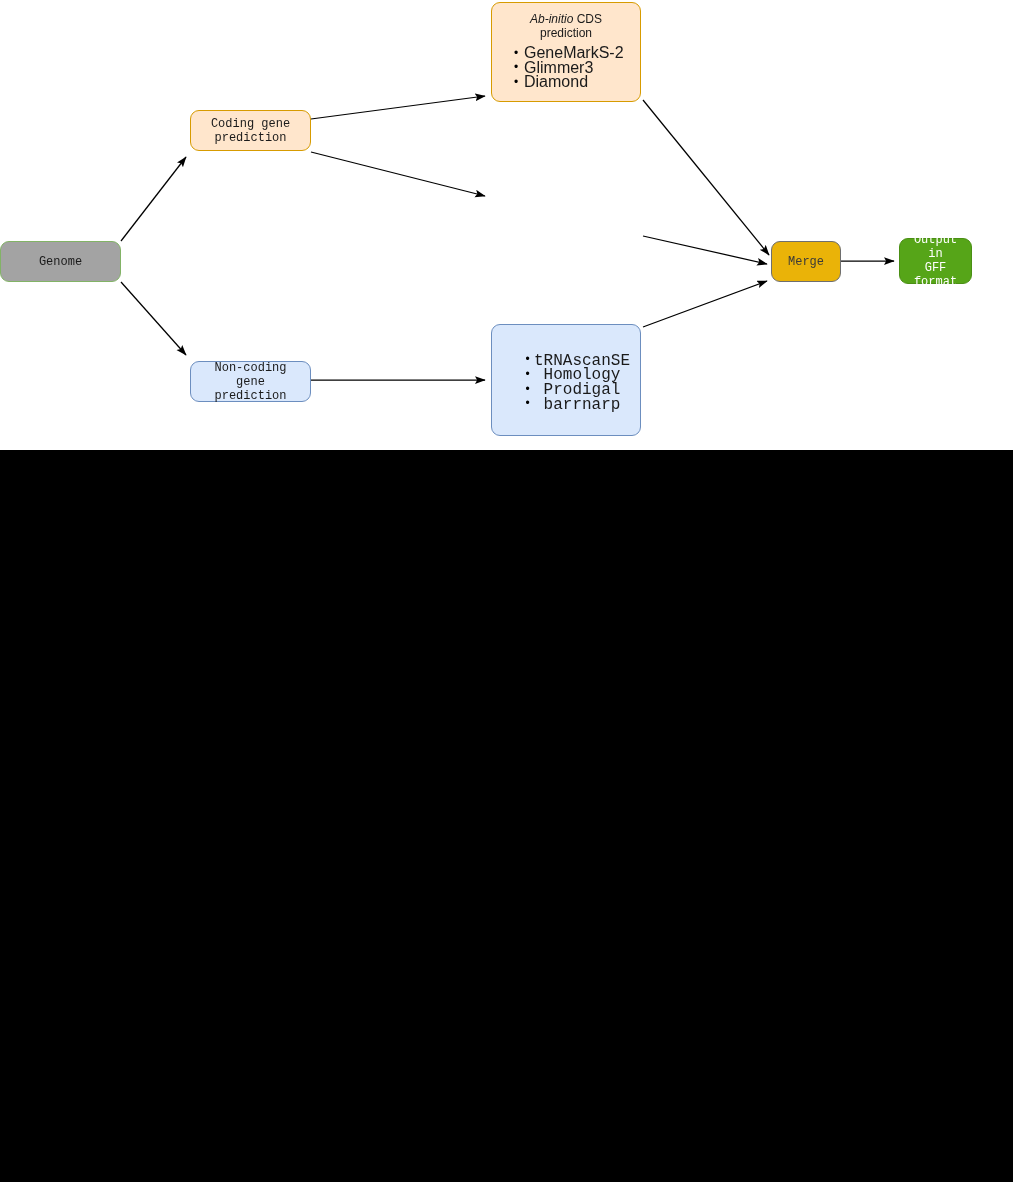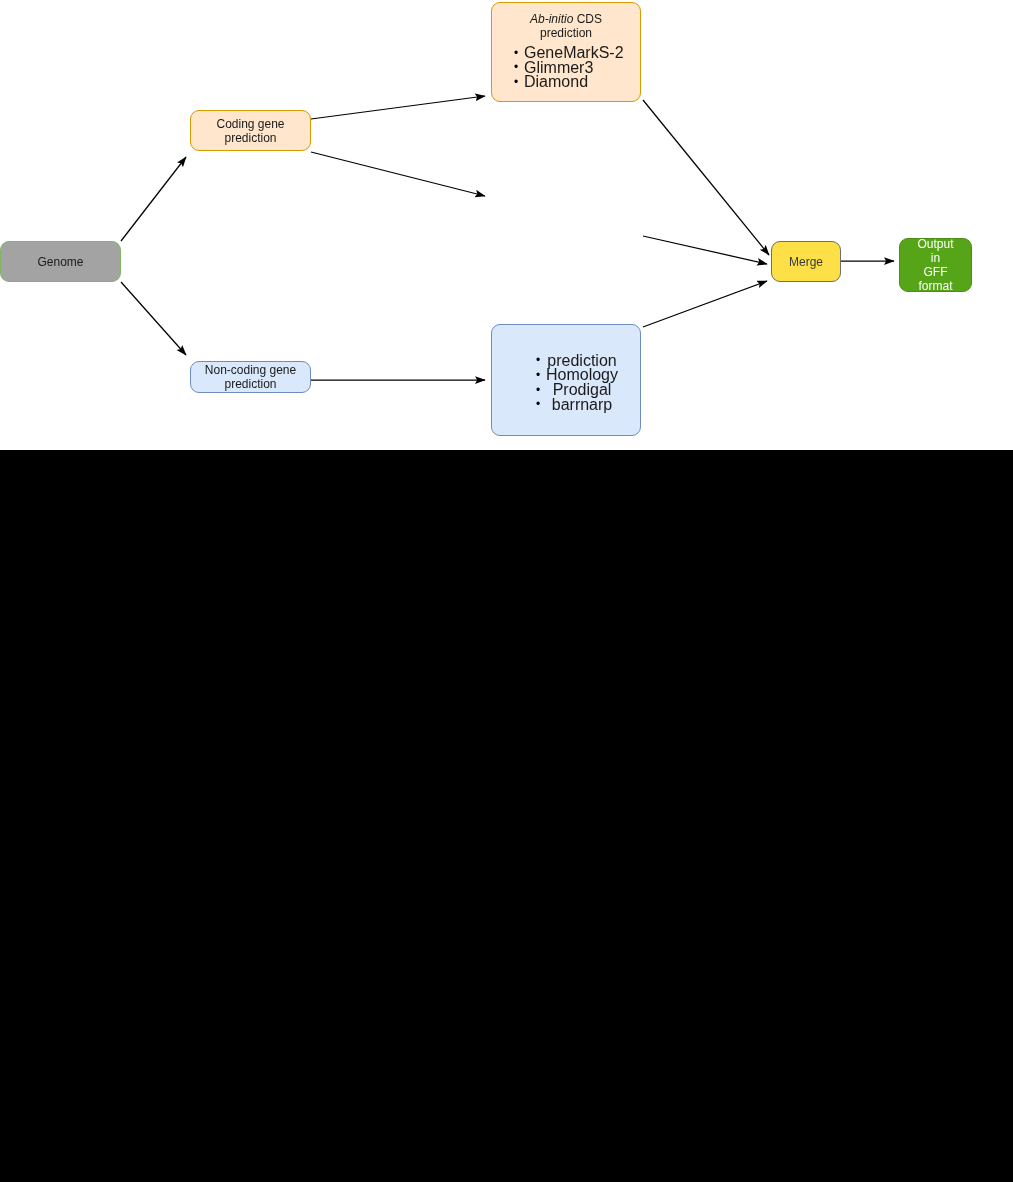--- a/index.html
+++ b/index.html
@@ -46,20 +46,21 @@
     flex-direction: column;
     justify-content: center;
     border-radius: 9px;
     font-size: 12px;
     line-height: 14px;
     color: #1a1a1a;
   }
   .node.center {
     align-items: center;
     text-align: center;
+    font-family: Liberation Mono, monospace;
   }
   .node-title {
     display: block;
     text-align: center;
     padding: 0 12px;
   }
   .node.boxlist {
     justify-content: flex-start;
   }
   .node.boxlist .node-title {
@@ -96,35 +97,35 @@
   .green-light {
     background: #a3a3a3;
     border: 1.3px solid #82b366;
   }
   .green-solid {
     background: #56a518;
     border: 1.3px solid #4a8f14;
     color: #ffffff;
   }
   .gray {
-    background: #fde047;
+    background: #eab308;
     border: 1.3px solid #6e6e6e;
     color: #3a3a3a;
   }
   .italic { font-style: italic; }
 
   
   #node-genome      { left: 0px;   top: 241px; width: 121px; height: 41px; border-radius: 9px 9px 9px 9px; }
   #node-coding      { left: 190px; top: 110px; width: 121px; height: 41px; }
-  #node-noncoding   { left: 190px; top: 361px; width: 121px; height: 32px; }
+  #node-noncoding   { left: 190px; top: 361px; width: 121px; height: 41px; }
   #node-abinitio    { left: 491px; top: 2px;   width: 150px; height: 100px; }
   #node-homology    { left: 491px; top: 172px; width: 150px; height: 100px; }
   #node-ncrna       { left: 491px; top: 324px; width: 150px; height: 112px; }
   #node-merge       { left: 771px; top: 241px; width: 70px;  height: 41px; }
-  #node-output      { left: 899px; top: 238px; width: 73px;  height: 54px; }
+  #node-output      { left: 899px; top: 238px; width: 73px;  height: 46px; }
 </style>
 </head>
 <body>
 
 <div id="canvas">
 
   <svg class="edges" viewBox="0 0 1013 450">
     <defs>
       <marker id="arrow" markerWidth="9" markerHeight="9" refX="8" refY="3.1" orient="auto" markerUnits="strokeWidth">
         <path d="M0,0 L8.6,3.1 L0,6.2 L1.7,3.1 z" fill="#000000"></path>
@@ -160,21 +161,21 @@
     <ul class="tools">
       <li>GeneMarkS-2</li>
       <li>Glimmer3</li>
       <li>Diamond</li>
     </ul>
   </div>
 
 
   <div id="node-ncrna" class="node center blue">
     <ul class="tools">
-      <li>prediction</li>
+      <li>tRNAscanSE</li>
       <li>Homology</li>
       <li>Prodigal</li>
       <li>barrnarp</li>
     </ul>
   </div>
 
   <div id="node-merge" class="node center gray">
     <span class="node-title">Merge</span>
   </div>
 

